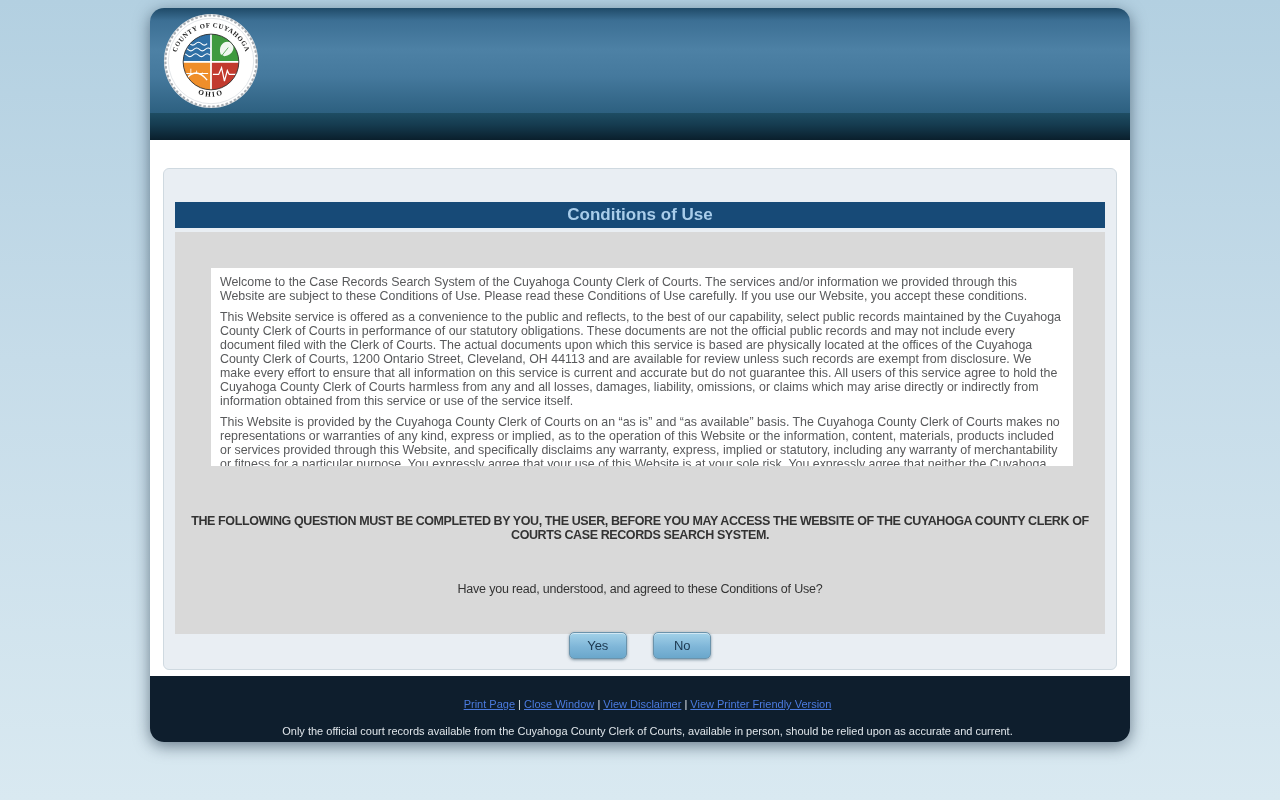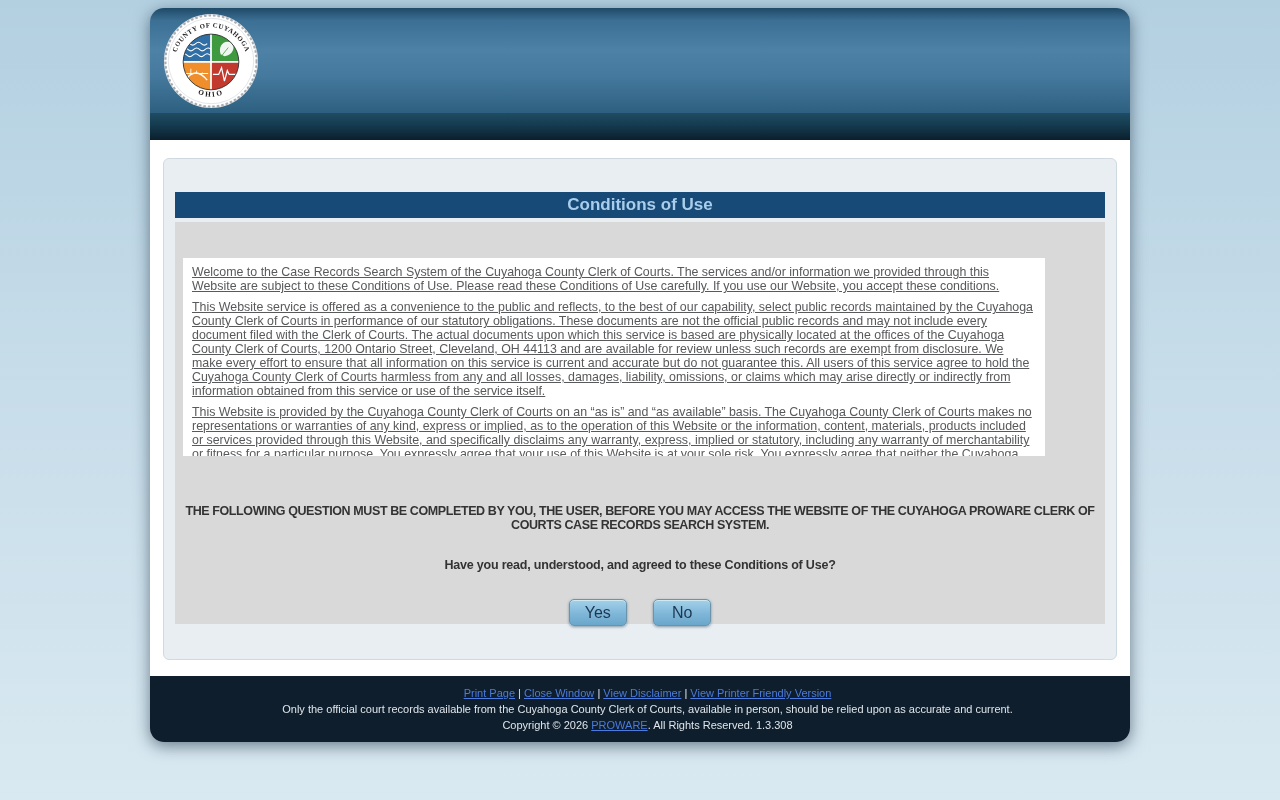--- a/index.html
+++ b/index.html
@@ -28,66 +28,66 @@
     text-align:center;color:#ffffff;font-weight:bold;font-size:24px;line-height:31px;
     padding-top:21px;text-shadow:0 1px 2px rgba(0,0,0,.35);
   }
   .band{
     height:27px;
     background:linear-gradient(180deg,#1e4d63 0%,#153b4f 45%,#0a1f2c 100%);
   }
   
   .content{background:#ffffff;height:536px;}
   .panel{
-    position:relative;top:18px;
+    position:relative;top:28px;
     width:954px;height:502px;margin:0 auto;
     background:#e9eef3;border:1px solid #cfd9e0;border-radius:6px;
     box-sizing:border-box;
   }
   .titlebar{
     width:930px;height:26px;margin:33px auto 0;
     background:#174a77;color:#a9cdea;
     font-size:17px;font-weight:bold;text-align:center;line-height:26px;
   }
   .graybox{
     width:930px;height:402px;margin:4px auto 0;
     background:#d9d9d9;box-sizing:border-box;padding-top:36px;
   }
   .textbox{
-    width:844px;height:184px;margin-left:8px;padding:7px 9px;
+    width:844px;height:184px;margin-left:36px;padding:7px 9px;
     background:#ffffff;overflow:hidden;
-    color:#58595b;font-size:12.4px;line-height:14px;text-decoration:underline;
+    color:#58595b;font-size:12.4px;line-height:14px;
   }
   .textbox p{margin:0 0 7px 0;}
   .question-heading{
     margin:48px auto 0;max-width:912px;
     text-align:center;font-weight:bold;font-size:12.5px;line-height:14px;
     letter-spacing:-0.4px;color:#333333;
   }
   .question{
-    margin-top:26px;text-align:center;font-weight:bold;font-size:12.5px;
+    margin-top:40px;text-align:center;font-weight:normal;font-size:12.5px;
     letter-spacing:-0.2px;color:#333333;
   }
   .buttons{margin-top:27px;text-align:center;}
   .btn{
-    display:inline-block;width:58px;height:27px;margin:0 11px;
+    display:inline-block;width:58px;height:27px;margin:9px 11px;
     background:linear-gradient(180deg,#a3d2e9 0%,#7fb6d8 55%,#6aa7cb 100%);
     border:1px solid #6b93ab;border-radius:5px;
     font-family:"Liberation Sans",sans-serif;
-    font-size:16px;color:#1c3850;line-height:24px;text-align:center;
+    font-size:13px;color:#1c3850;line-height:24px;text-align:center;
     box-shadow:0 1px 3px rgba(60,90,110,.6), inset 0 1px 0 rgba(255,255,255,.5);
     cursor:pointer;
   }
   
   .footer{
     height:66px;background:#0e1e2d;
     text-align:center;font-size:11px;color:#dfe5ea;
     padding-top:7px;box-sizing:border-box;line-height:12px;
   }
-  .footer .row{margin:4px 0 0 0;padding-left:15px;}
+  .footer .row{margin:15px 0 0 0;padding-left:15px;}
   .footer a{color:#4b7bdf;text-decoration:underline;cursor:pointer;}
   .sep{color:#dfe5ea;}
 </style>
 </head>
 <body>
 
 <div class="container">
 
   <div class="header">
     <svg class="logo" viewBox="0 0 100 100">
@@ -148,21 +148,21 @@
 
   <div class="content">
     <div class="panel">
       <div class="titlebar">Conditions of Use</div>
       <div class="graybox">
         <div class="textbox">
           <p>Welcome to the Case Records Search System of the Cuyahoga County Clerk of Courts. The services and/or information we provided through this Website are subject to these Conditions of Use. Please read these Conditions of Use carefully. If you use our Website, you accept these conditions.</p>
           <p>This Website service is offered as a convenience to the public and reflects, to the best of our capability, select public records maintained by the Cuyahoga County Clerk of Courts in performance of our statutory obligations. These documents are not the official public records and may not include every document filed with the Clerk of Courts. The actual documents upon which this service is based are physically located at the offices of the Cuyahoga County Clerk of Courts, 1200 Ontario Street, Cleveland, OH 44113 and are available for review unless such records are exempt from disclosure. We make every effort to ensure that all information on this service is current and accurate but do not guarantee this. All users of this service agree to hold the Cuyahoga County Clerk of Courts harmless from any and all losses, damages, liability, omissions, or claims which may arise directly or indirectly from information obtained from this service or use of the service itself.</p>
           <p>This Website is provided by the Cuyahoga County Clerk of Courts on an “as is” and “as available” basis. The Cuyahoga County Clerk of Courts makes no representations or warranties of any kind, express or implied, as to the operation of this Website or the information, content, materials, products included or services provided through this Website, and specifically disclaims any warranty, express, implied or statutory, including any warranty of merchantability or fitness for a particular purpose. You expressly agree that your use of this Website is at your sole risk. You expressly agree that neither the Cuyahoga County Clerk of Courts, including but not limited to its elected and/or appointed officials, employees, and agents, nor Cuyahoga County, including but not limited to its elected</p>
         </div>
-        <div class="question-heading">THE FOLLOWING QUESTION MUST BE COMPLETED BY YOU, THE USER, BEFORE YOU MAY ACCESS THE WEBSITE OF THE CUYAHOGA PROWARE CLERK OF COURTS CASE RECORDS SEARCH SYSTEM.</div>
+        <div class="question-heading">THE FOLLOWING QUESTION MUST BE COMPLETED BY YOU, THE USER, BEFORE YOU MAY ACCESS THE WEBSITE OF THE CUYAHOGA COUNTY CLERK OF COURTS CASE RECORDS SEARCH SYSTEM.</div>
         <div class="question">Have you read, understood, and agreed to these Conditions of Use?</div>
         <div class="buttons">
           <button class="btn">Yes</button>
           <button class="btn">No</button>
         </div>
       </div>
     </div>
   </div>
 
   <div class="footer">

